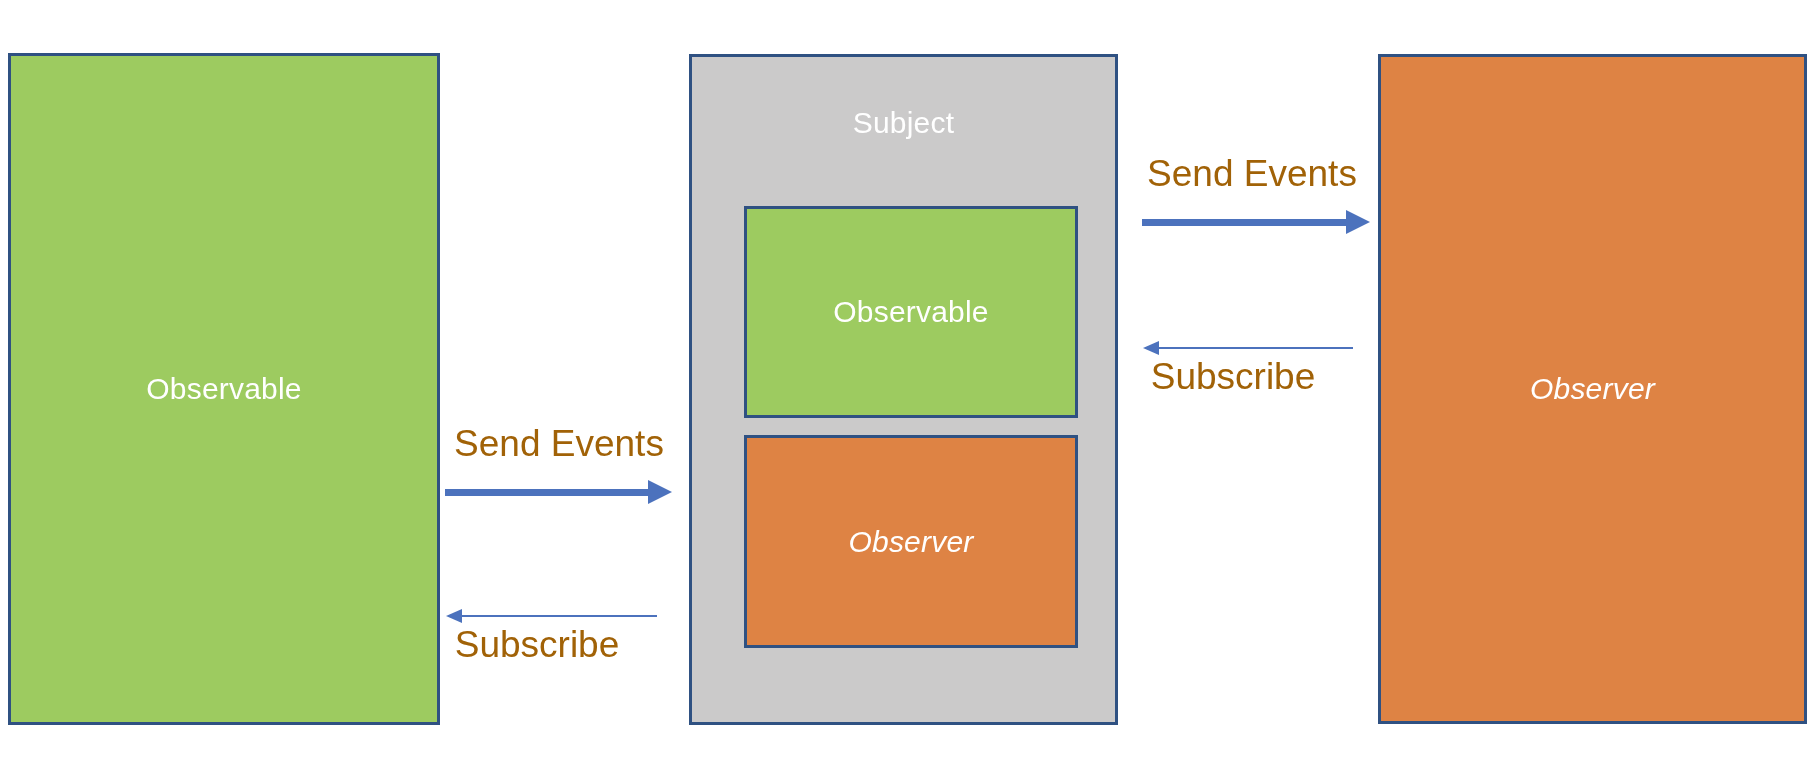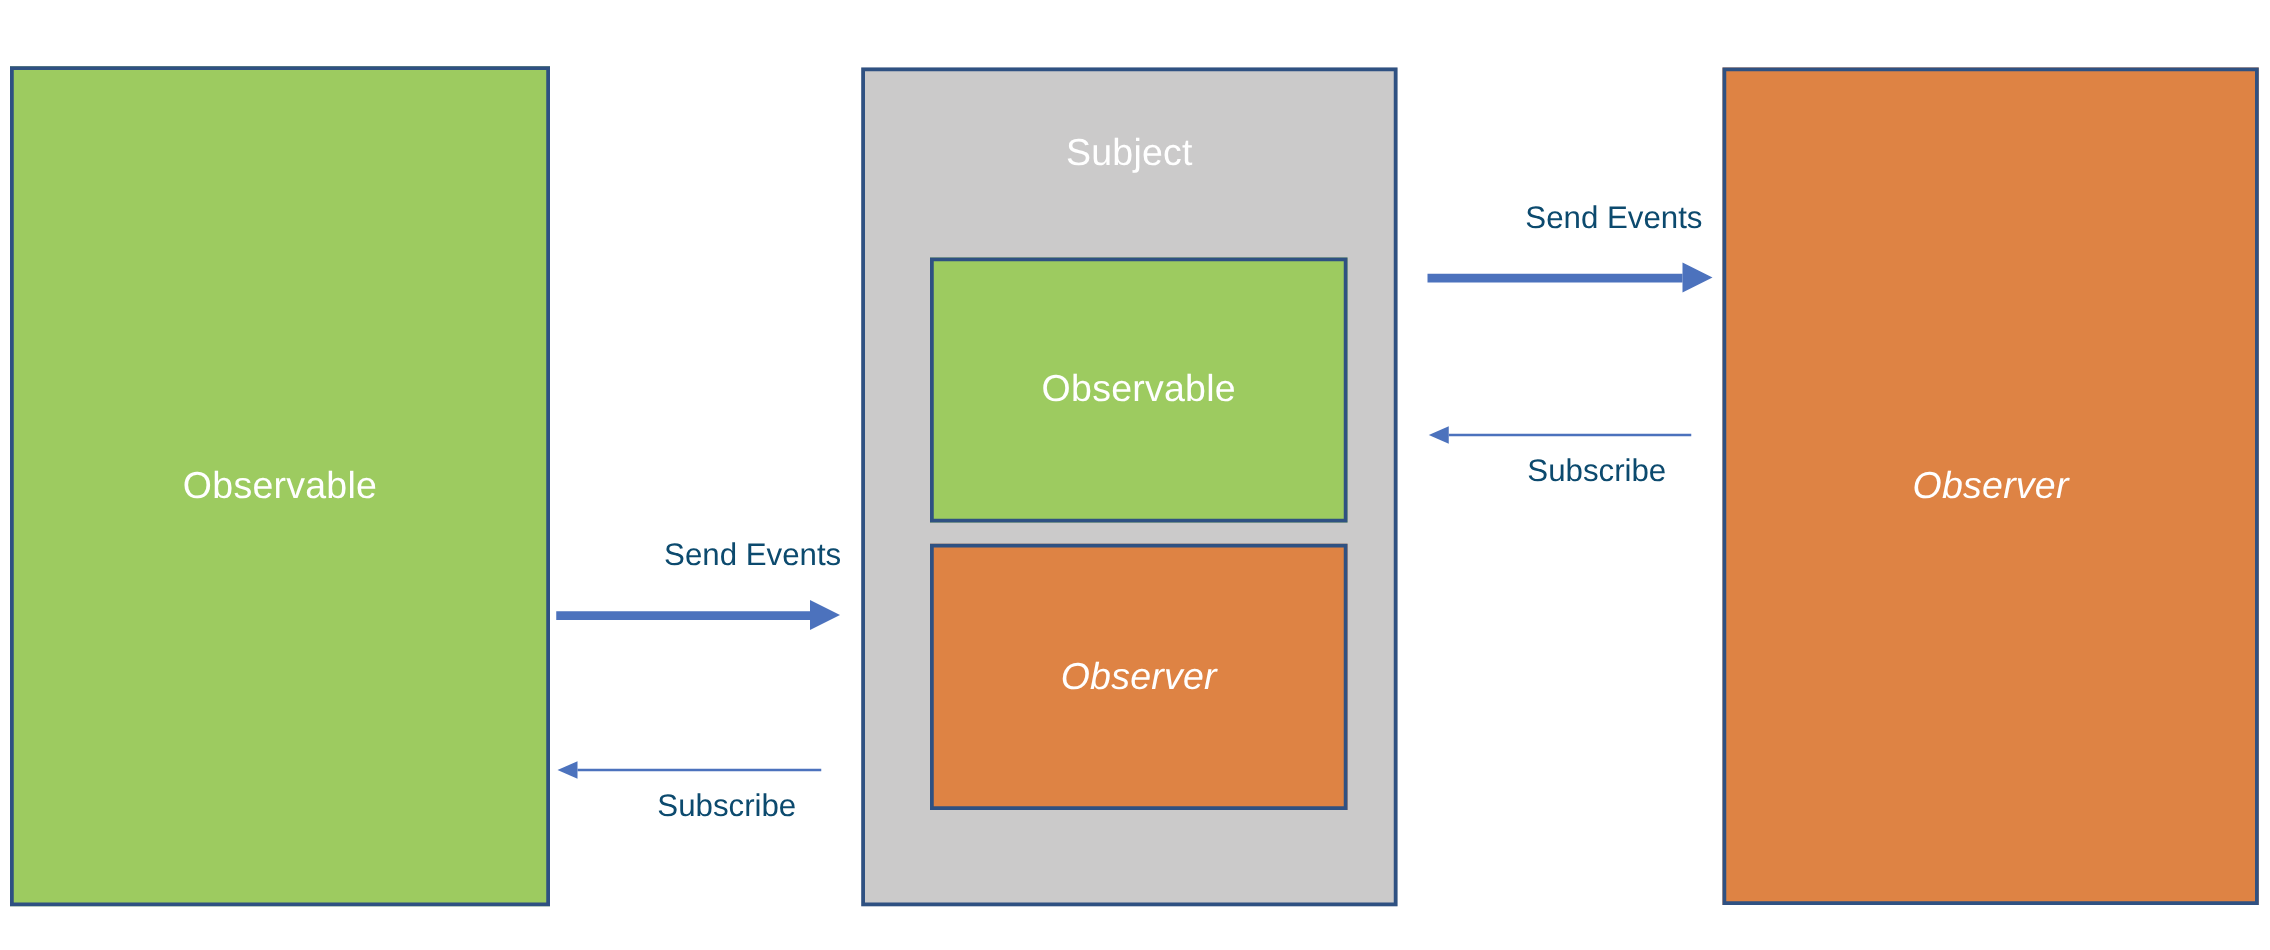--- a/index.html
+++ b/index.html
@@ -47,25 +47,25 @@
     position: absolute;
     left: 0;
     top: 51px;
     width: 100%;
     text-align: center;
     line-height: 30px;
   }
 
   .arrow-label {
     position: absolute;
-    color: #0c4a6e;
-    font-size: 25px;
+    color: #a16207;
+    font-size: 37px;
     height: 34px;
     line-height: 34px;
-    text-align: right;
+    text-align: center;
     white-space: nowrap;
   }
 
   .arrow {
     position: absolute;
     display: flex;
     align-items: center;
   }
   .arrow .shaft-thick {
     flex: 1;

